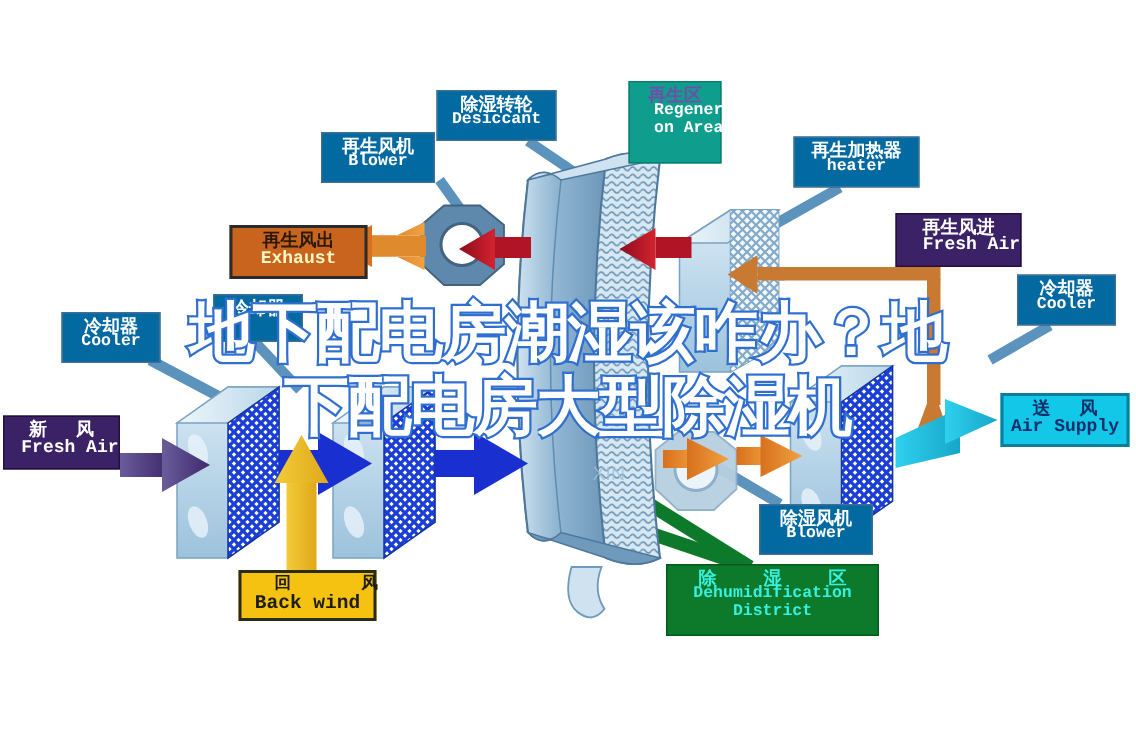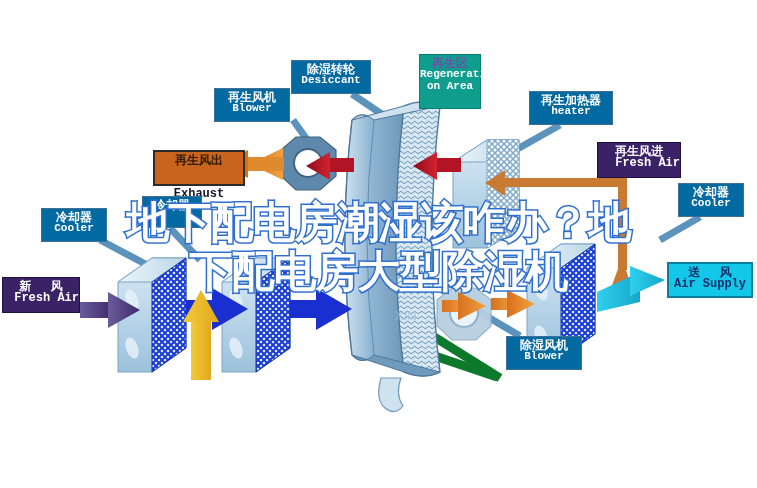--- a/index.html
+++ b/index.html
@@ -13,25 +13,25 @@
   .lbl .cn{display:block;font-weight:bold;}
   .lbl .en{display:block;font-family:"Liberation Mono","DejaVu Sans Mono",monospace;font-weight:bold;}
 
   
   .box-steel{background:#0369a1;border:1px solid #3f6f95;color:#ffffff;}
   .box-steel .cn{font-size:12px;}
   .box-steel .en{font-size:11px;}
 
   .box-teal{background:#0f9e8e;border:1px solid #0b7e72;}
   .box-teal .cn{font-size:12px;color:#6f4fa8;}
-  .box-teal .en{font-size:11px;color:#ffffff;}
+  .box-teal .en{font-size:11px;color:#ffffff;padding-left:16px;}
 
   .box-orange{background:#c8641e;border:2px solid #2b2b2b;}
   .box-orange .cn{font-size:12px;color:#2b1a08;}
-  .box-orange .en{font-size:12px;color:#0f172a;margin-top:22px;}
+  .box-orange .en{font-size:12px;color:#fef9c3;}
 
   .box-purple{background:#3b2166;border:1px solid #241040;color:#ffffff;}
   .box-purple .cn{font-size:12px;letter-spacing:8px;text-indent:8px;}
   .box-purple .en{font-size:12px;text-align:right;}
 
   .box-cyan{background:#12c7e8;border:2px solid #0b7e9b;color:#10306b;}
   .box-cyan .cn{font-size:12px;letter-spacing:8px;text-indent:8px;}
   .box-cyan .en{font-size:12px;}
 
   .box-green{background:#0c7a2a;border:1px solid #075a1e;color:#37f0e0;}
@@ -287,20 +287,29 @@
   <div class="lbl box-cyan" style="left:667px;top:262px;width:86px;height:36px;padding-top:2px;">
     <span class="cn">送    风</span>
     <span class="en" style="letter-spacing:0;text-indent:0;">Air Supply</span>
   </div>
 
   <div class="lbl box-steel" style="left:506px;top:336px;width:76px;height:34px;padding-top:2px;">
     <span class="cn">除湿风机</span>
     <span class="en">Blower</span>
   </div>
 
-
+  <div class="lbl box-yellow" style="left:159px;top:380px;width:92px;height:34px;padding-top:2px;">
+    <span class="cn">回    风</span>
+    <span class="en" style="letter-spacing:0;text-indent:0;">Back wind</span>
+  </div>
+
+  <div class="lbl box-green" style="left:444px;top:376px;width:142px;height:48px;padding-top:2px;">
+    <span class="cn">除  湿  区</span>
+    <span class="en">Dehumidification</span>
+    <span class="en">District</span>
+  </div>
 
   <div id="overlay">
     <span>地下配电房潮湿该咋办？地</span>
     <span>下配电房大型除湿机</span>
   </div>
 
 </div>
 
 </body></html>

